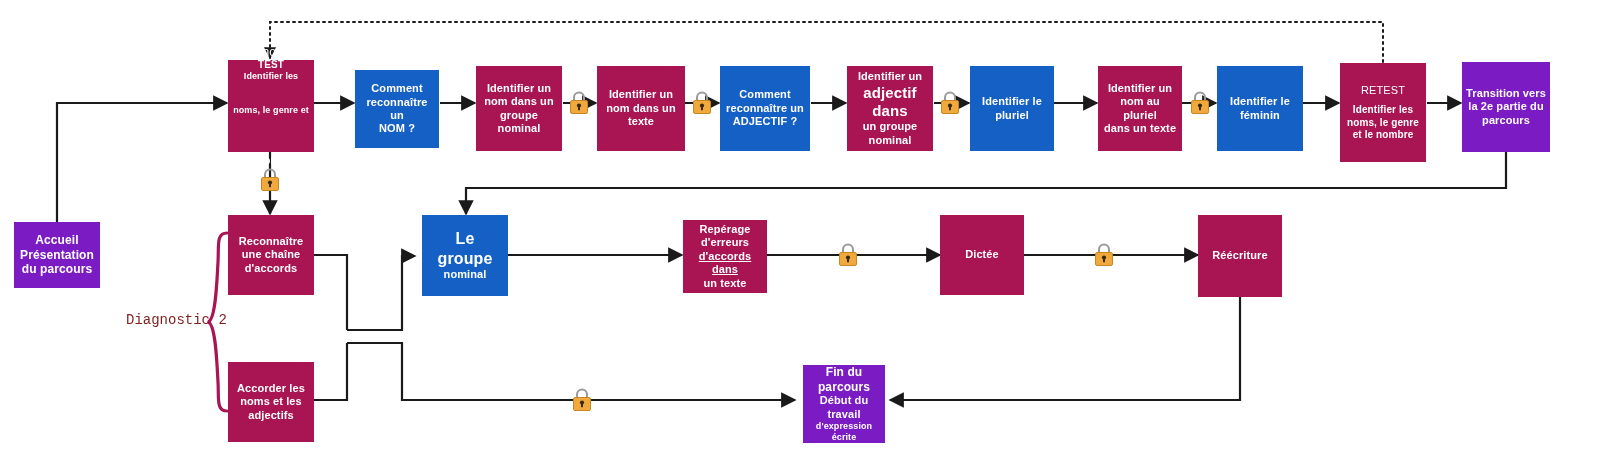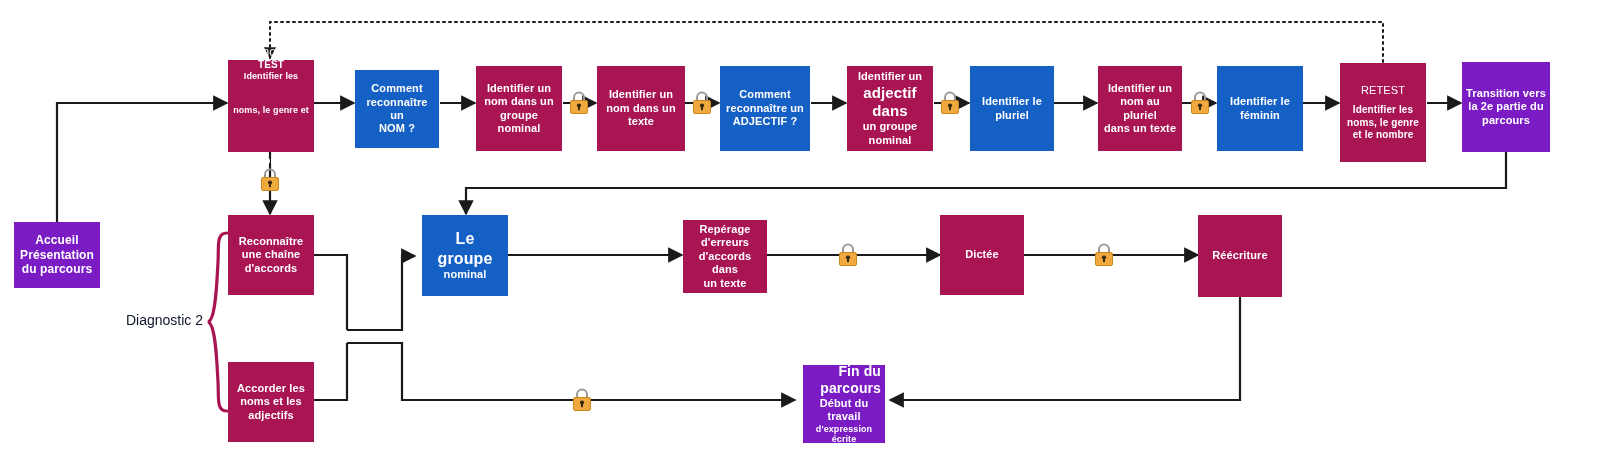--- a/index.html
+++ b/index.html
@@ -45,23 +45,24 @@
   .blue    { background: #1560C4; }
   .purple  { background: #7A1BC4; }
 
   .lock {
     position: absolute;
     width: 22px;
     height: 26px;
   }
   .brace-label {
     position: absolute;
-    color: #0f172a;
+    color: #7f1d1d;
     font-weight: 400;
     white-space: nowrap;
+    font-family: Liberation Mono, monospace;
   }
 </style>
 </head>
 <body>
 
 <div id="canvas">
 
   <svg id="svg-layer" viewBox="0 0 1600 472" xmlns="http://www.w3.org/2000/svg">
     <defs>
       <marker id="arrow" viewBox="0 0 10 10" refX="9" refY="5" markerWidth="7" markerHeight="7" orient="auto-start-reverse">
@@ -201,40 +202,40 @@
   </div>
 
   <div class="node blue" style="left:422px; top:215px; width:86px; height:81px;">
     <span class="ln" style="font-size:16px;">Le groupe</span>
     <span class="ln" style="font-size:11px;">nominal</span>
   </div>
 
   <div class="node crimson" style="left:683px; top:220px; width:84px; height:73px;">
     <span class="ln" style="font-size:11px;">Repérage</span>
     <span class="ln" style="font-size:11px;">d'erreurs</span>
-    <span class="ln" style="font-size:11px;">d'accords dans</span>
+    <span class="ln" style="font-size:11px;text-decoration:underline;">d'accords dans</span>
     <span class="ln" style="font-size:11px;">un texte</span>
   </div>
 
   <div class="node crimson" style="left:940px; top:215px; width:84px; height:80px;">
     <span class="ln" style="font-size:11px;">Dictée</span>
   </div>
 
   <div class="node crimson" style="left:228px; top:362px; width:86px; height:80px;">
     <span class="ln" style="font-size:11px;">Accorder les</span>
     <span class="ln" style="font-size:11px;">noms et les</span>
     <span class="ln" style="font-size:11px;">adjectifs</span>
   </div>
 
   <div class="node crimson" style="left:1198px; top:215px; width:84px; height:82px;">
     <span class="ln" style="font-size:11px;">Réécriture</span>
   </div>
 
   <div class="node purple" style="left:803px; top:365px; width:82px; height:78px;">
-    <span class="ln" style="font-size:14px;text-align:right;">Fin du parcours</span>
+    <span class="ln" style="font-size:12px;">Fin du parcours</span>
     <span class="gap"></span>
     <span class="ln" style="font-size:11px;">Début du travail</span>
     <span class="ln" style="font-size:9px;">d'expression écrite</span>
   </div>
 
   <div class="brace-label" style="left:126px; top:312px; font-size:14px;">Diagnostic 2</div>
 
   <div class="lock" style="left:259px; top:167px;">
     <svg viewBox="0 0 22 26" xmlns="http://www.w3.org/2000/svg">
       <path d="M6 11 V7.5 A5 5 0 0 1 16 7.5 V11" fill="none" stroke="#9a9a9a" stroke-width="2"></path>

